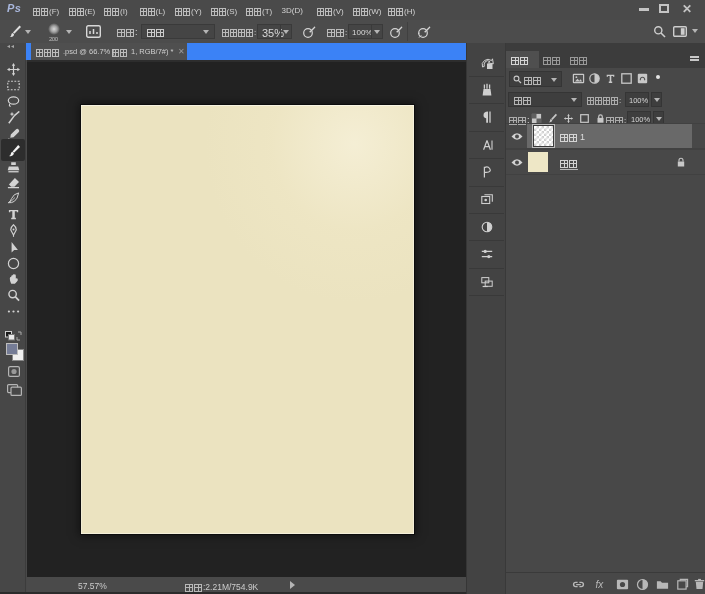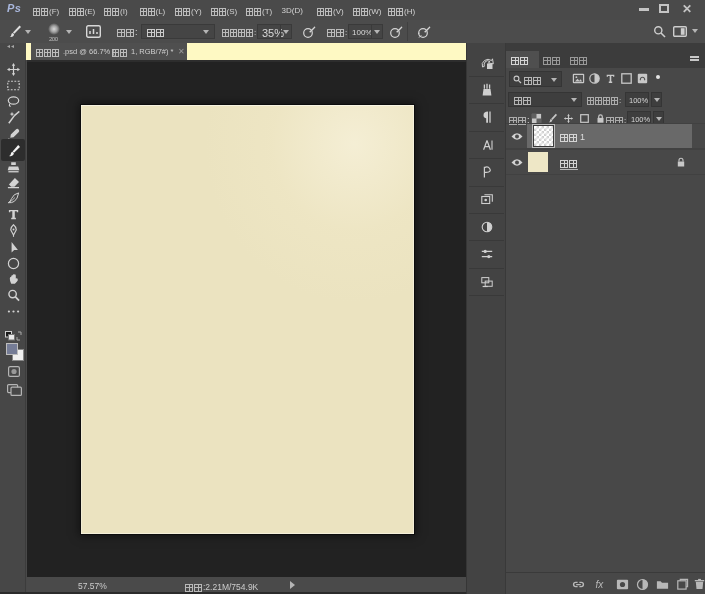--- a/index.html
+++ b/index.html
@@ -75,21 +75,21 @@
 <svg class="abs" style="left:653px;top:5px;" width="13" height="13" viewBox="0 0 13 13">
 <circle cx="5.3" cy="5.3" r="3.6" fill="none" stroke="#cecece" stroke-width="1.4"></circle>
         <path d="M8 8 L12 12" stroke="#cecece" stroke-width="1.6"></path>
       </svg>
 <svg class="abs" style="left:673px;top:6px;" width="14" height="11" viewBox="0 0 14 11">
 <rect x="0.7" y="0.7" width="12.6" height="9.6" rx="1" fill="none" stroke="#cecece" stroke-width="1.4"></rect>
         <rect x="7.8" y="2.2" width="3.8" height="6.6" fill="#cecece"></rect>
       </svg>
 <div class="abs dn" style="left:692px;top:9px;"></div>
 </div>
-<div class="abs" style="left:0;top:43px;width:466px;height:17px;background:#fef9c3;">
+<div class="abs" style="left:0;top:43px;width:466px;height:17px;background:#3b82f6;">
 <div class="abs" style="left:0;top:0;width:26px;height:17px;background:#474747;">
         <div class="abs" style="left:6px;top:1px;color:#a5a5a5;font-size:5px;line-height:5px;letter-spacing:-1px;">◄◄</div>
       </div>
 <div class="abs" style="left:31px;top:0;width:156px;height:17px;background:#4f4f4f;">
         <div class="abs" style="left:5px;top:4px;"><i class="cj" style="width:7px;height:8px;opacity:0.85;border-color:#cfcfcf;margin-right:1px;background:linear-gradient(#cfcfcf,#cfcfcf) 50% 0/1px 100% no-repeat,linear-gradient(#cfcfcf,#cfcfcf) 0 50%/100% 1px no-repeat;"></i><i class="cj" style="width:7px;height:8px;opacity:0.85;border-color:#cfcfcf;margin-right:1px;background:linear-gradient(#cfcfcf,#cfcfcf) 50% 0/1px 100% no-repeat,linear-gradient(#cfcfcf,#cfcfcf) 0 50%/100% 1px no-repeat;"></i><i class="cj" style="width:7px;height:8px;opacity:0.85;border-color:#cfcfcf;margin-right:1px;background:linear-gradient(#cfcfcf,#cfcfcf) 50% 0/1px 100% no-repeat,linear-gradient(#cfcfcf,#cfcfcf) 0 50%/100% 1px no-repeat;"></i></div>
         <span class="abs" style="left:32px;top:4px;color:#cfcfcf;font-size:7.5px;white-space:nowrap;">.psd @ 66.7% (</span>
         <div class="abs" style="left:81px;top:4px;"><i class="cj" style="width:7px;height:8px;opacity:0.85;border-color:#cfcfcf;margin-right:1px;background:linear-gradient(#cfcfcf,#cfcfcf) 50% 0/1px 100% no-repeat,linear-gradient(#cfcfcf,#cfcfcf) 0 50%/100% 1px no-repeat;"></i><i class="cj" style="width:7px;height:8px;opacity:0.85;border-color:#cfcfcf;margin-right:1px;background:linear-gradient(#cfcfcf,#cfcfcf) 50% 0/1px 100% no-repeat,linear-gradient(#cfcfcf,#cfcfcf) 0 50%/100% 1px no-repeat;"></i></div>
         <span class="abs" style="left:100px;top:4px;color:#cfcfcf;font-size:7.5px;white-space:nowrap;">1, RGB/7#) *</span>
         <span class="abs" style="left:147px;top:4px;color:#9a9a9a;font-size:8px;">✕</span>
       </div>

